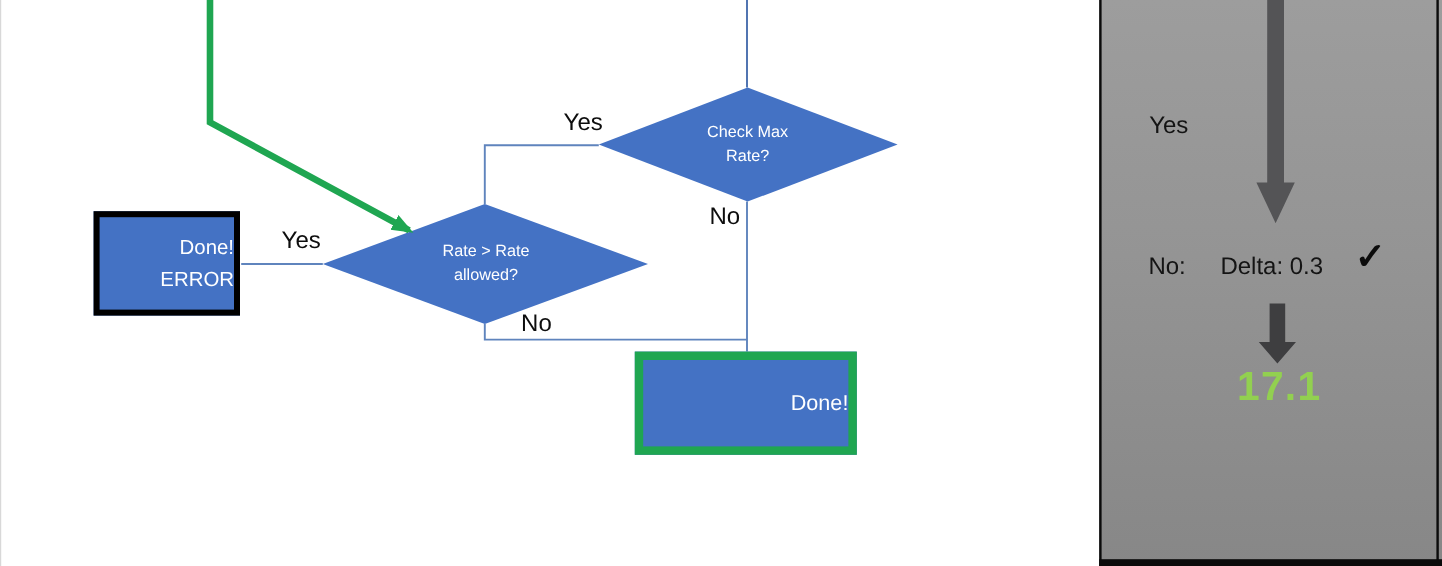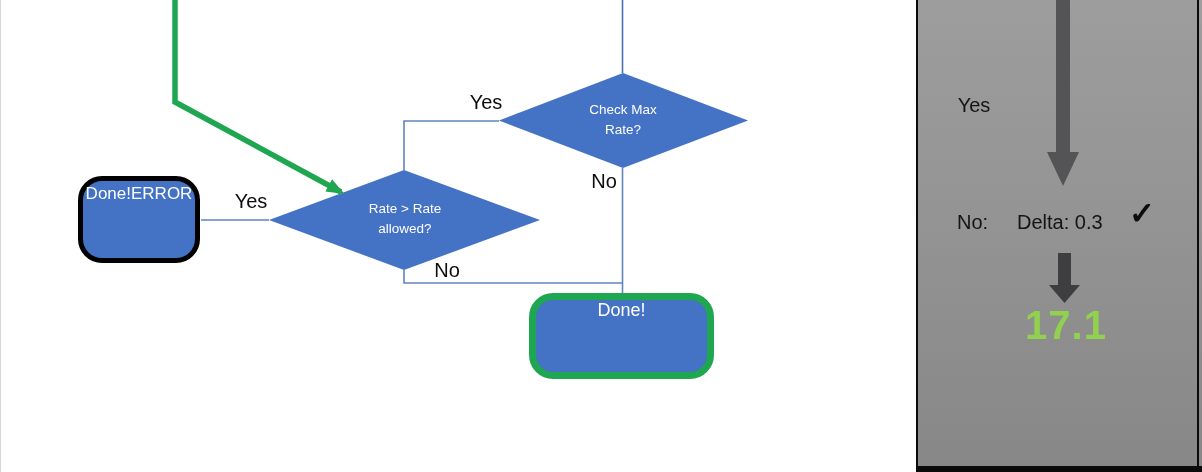--- a/index.html
+++ b/index.html
@@ -5,22 +5,22 @@
   html,body{margin:0;padding:0;background:#fff;}
   .stage{
     position:relative;width:1202px;height:472px;overflow:hidden;
     background:#ffffff;border-left:1px solid #d8d8d8;
     font-family:"Liberation Sans", sans-serif;
   }
   .shapes{position:absolute;left:0;top:0;width:1202px;height:472px;z-index:2;}
   
   .node-box{
     position:absolute;background:#4472C4;color:#fff;
-    display:flex;flex-direction:row;align-items:flex-start;justify-content:center;
-    text-align:center;z-index:3;border-radius:24px;
+    display:flex;flex-direction:column;align-items:flex-end;justify-content:center;
+    text-align:center;z-index:3;
   }
   .done-error{left:77px;top:176px;width:112px;height:77px;border:5px solid #000;
     font-size:17px;line-height:1.5;}
   .done-ok{left:528px;top:293px;width:171px;height:72px;border:7px solid #1FA651;
     font-size:18px;}
   
   .diamond-label{
     position:absolute;width:200px;text-align:center;color:#fff;
     font-size:13.5px;line-height:1.45;z-index:3;
   }
@@ -40,21 +40,21 @@
   .panel-edge-left{position:absolute;left:0;top:0;width:2px;height:472px;background:#0b0b0b;}
   .panel-edge-right{position:absolute;left:281px;top:0;width:2px;height:472px;background:#0b0b0b;}
   .panel-bottom-bar{position:absolute;left:0;top:466px;width:287px;height:6px;background:#0b0b0b;}
   .p-lbl{position:absolute;color:#141414;font-size:20px;z-index:3;white-space:nowrap;text-align:right;}
   .p-yes{left:945px;top:94px;width:56px;text-align:center;}
   .p-no{left:956px;top:211px;}
   .p-delta{left:1016px;top:211px;}
   .p-check{left:1128px;top:195px;font-size:31px;font-weight:bold;color:#0c0c0c;}
   .p-result{
     position:absolute;left:1005px;top:303px;width:120px;text-align:center;
-    color:#92D050;font-size:40px;font-weight:bold;z-index:3;letter-spacing:1px;
+    color:#92D050;font-size:34px;font-weight:bold;z-index:3;letter-spacing:1px;
   }
 </style>
 </head>
 <body>
 
 <div class="stage">
 
   <div class="panel">
     <div class="panel-edge-left"></div>
     <div class="panel-edge-right"></div>

